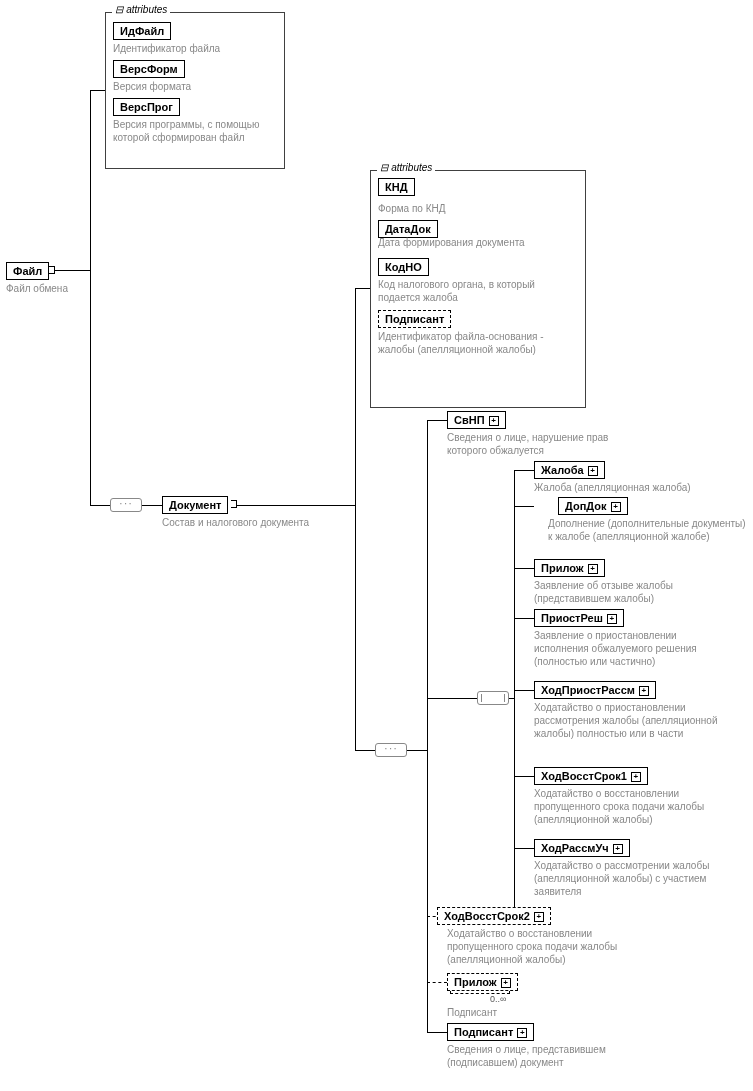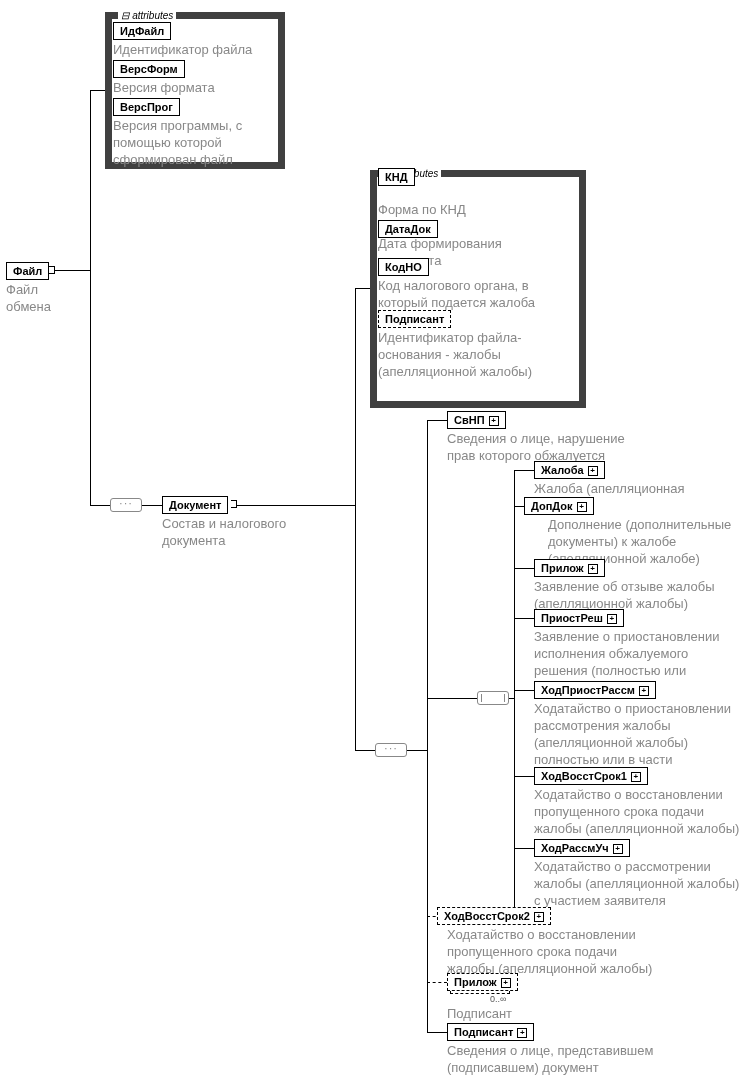--- a/index.html
+++ b/index.html
@@ -1,20 +1,20 @@
 <!DOCTYPE html>
 <html><head>
 <meta charset="utf-8">
 <style>
 *{box-sizing:border-box;margin:0;padding:0}
 body{font-family:Arial,sans-serif;font-size:11px;background:#fff;width:753px;height:1091px;position:relative}
 .node{position:absolute;background:#fff;border:1px solid #000;padding:2px 6px;font-weight:bold;white-space:nowrap}
 .node.dashed{border-style:dashed}
-.desc{position:absolute;color:#888;font-size:13px;line-height:1.3;white-space:normal}
-.attrs-box{position:absolute;border:7px solid #404040;background:#fff}
+.desc{position:absolute;color:#888;font-size:10px;line-height:1.3;white-space:normal}
+.attrs-box{position:absolute;border:1px solid #404040;background:#fff}
 .attrs-hdr{position:absolute;top:-9px;left:6px;background:#fff;padding:0 3px;font-style:italic;font-size:10px}
 .attrs-hdr::before{content:"⊟ "}
 .exp{display:inline-block;width:10px;height:10px;border:1px solid #000;font-size:8px;line-height:8px;text-align:center;margin-left:4px;vertical-align:middle}
 .conn{position:absolute;background:#fff;border:1px solid #888;border-radius:3px;width:32px;height:14px}
 .conn.choice::before{content:"";position:absolute;left:3px;top:2px;width:1px;height:8px;background:#888}
 .conn.choice::after{content:"";position:absolute;right:3px;top:2px;width:1px;height:8px;background:#888}
 .conn.seq::after{content:"···";position:absolute;width:100%;text-align:center;top:-2px;color:#888;font-size:11px;letter-spacing:1px}
 .hline{position:absolute;height:1px;background:#000}
 .vline{position:absolute;width:1px;background:#000}
 .hline.d,.vline.d{background:transparent;border-top:1px dashed #000}
@@ -45,21 +45,21 @@
 
 <div class="conn seq" style="left:110px;top:498px"></div>
 <div class="hline" style="left:142px;top:505px;width:20px"></div>
 <div class="node" style="left:162px;top:496px"><span>Документ</span></div>
 <div class="stub" style="left:231px;top:500px"></div>
 <div class="desc" style="left:162px;top:516px;width:180px">Состав и налогового документа</div>
 
 <div class="attrs-box" style="left:370px;top:170px;width:216px;height:238px">
   <div class="attrs-hdr"><span>attributes</span></div>
 </div>
-<div class="node" style="left:378px;top:168px"><span>КНД</span></div>
+<div class="node" style="left:378px;top:178px"><span>КНД</span></div>
 <div class="desc" style="left:378px;top:202px;width:190px">Форма по КНД</div>
 <div class="node" style="left:378px;top:220px"><span>ДатаДок</span></div>
 <div class="desc" style="left:378px;top:236px;width:190px">Дата формирования документа</div>
 <div class="node" style="left:378px;top:258px"><span>КодНО</span></div>
 <div class="desc" style="left:378px;top:278px;width:190px">Код налогового органа, в который подается жалоба</div>
 <div class="node dashed" style="left:378px;top:310px"><span>Подписант</span></div>
 <div class="desc" style="left:378px;top:330px;width:200px">Идентификатор файла-основания - жалобы (апелляционной жалобы)</div>
 
 <div class="hline" style="left:237px;top:505px;width:118px"></div>
 <div class="vline" style="left:355px;top:288px;height:217px"></div>
@@ -78,26 +78,26 @@
 <div class="hline" style="left:427px;top:698px;width:50px"></div>
 <div class="conn choice" style="left:477px;top:691px"></div>
 <div class="hline" style="left:509px;top:698px;width:5px"></div>
 <div class="vline" style="left:514px;top:470px;height:438px"></div>
 
 <div class="hline" style="left:514px;top:470px;width:20px"></div>
 <div class="node" style="left:534px;top:461px"><span>Жалоба</span><span class="exp">+</span></div>
 <div class="desc" style="left:534px;top:481px;width:200px">Жалоба (апелляционная жалоба)</div>
 
 <div class="hline" style="left:514px;top:506px;width:20px"></div>
-<div class="node" style="left:524px;top:497px"><span>ДопДок</span><span class="exp">+</span></div>
+<div class="node" style="left:558px;top:497px"><span>ДопДок</span><span class="exp">+</span></div>
 <div class="desc" style="left:548px;top:517px;width:200px">Дополнение (дополнительные документы) к жалобе (апелляционной жалобе)</div>
 
 <div class="hline" style="left:514px;top:568px;width:20px"></div>
 <div class="node" style="left:534px;top:559px"><span>Прилож</span><span class="exp">+</span></div>
-<div class="desc" style="left:534px;top:579px;width:200px">Заявление об отзыве жалобы (апелляционной жалобы)</div>
+<div class="desc" style="left:534px;top:579px;width:200px">Заявление об отзыве жалобы (представившем жалобы)</div>
 
 <div class="hline" style="left:514px;top:618px;width:20px"></div>
 <div class="node" style="left:534px;top:609px"><span>ПриостРеш</span><span class="exp">+</span></div>
 <div class="desc" style="left:534px;top:629px;width:200px">Заявление о приостановлении исполнения обжалуемого решения (полностью или частично)</div>
 
 <div class="hline" style="left:514px;top:690px;width:20px"></div>
 <div class="node" style="left:534px;top:681px"><span>ХодПриостРассм</span><span class="exp">+</span></div>
 <div class="desc" style="left:534px;top:701px;width:200px">Ходатайство о приостановлении рассмотрения жалобы (апелляционной жалобы) полностью или в части</div>
 
 <div class="hline" style="left:514px;top:776px;width:20px"></div>

